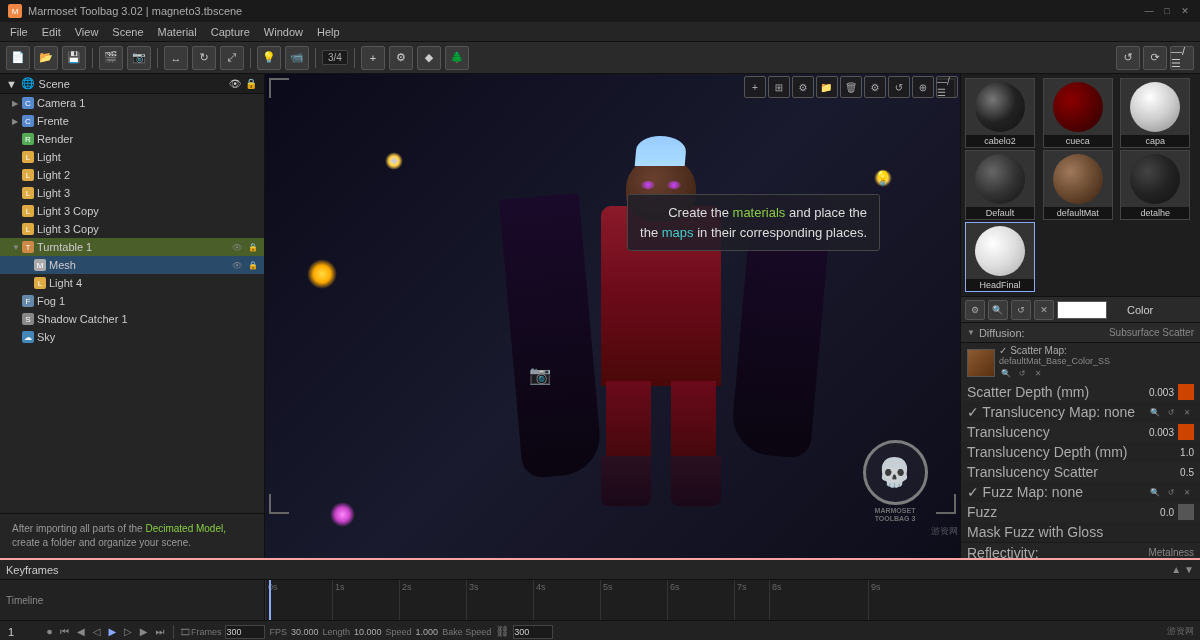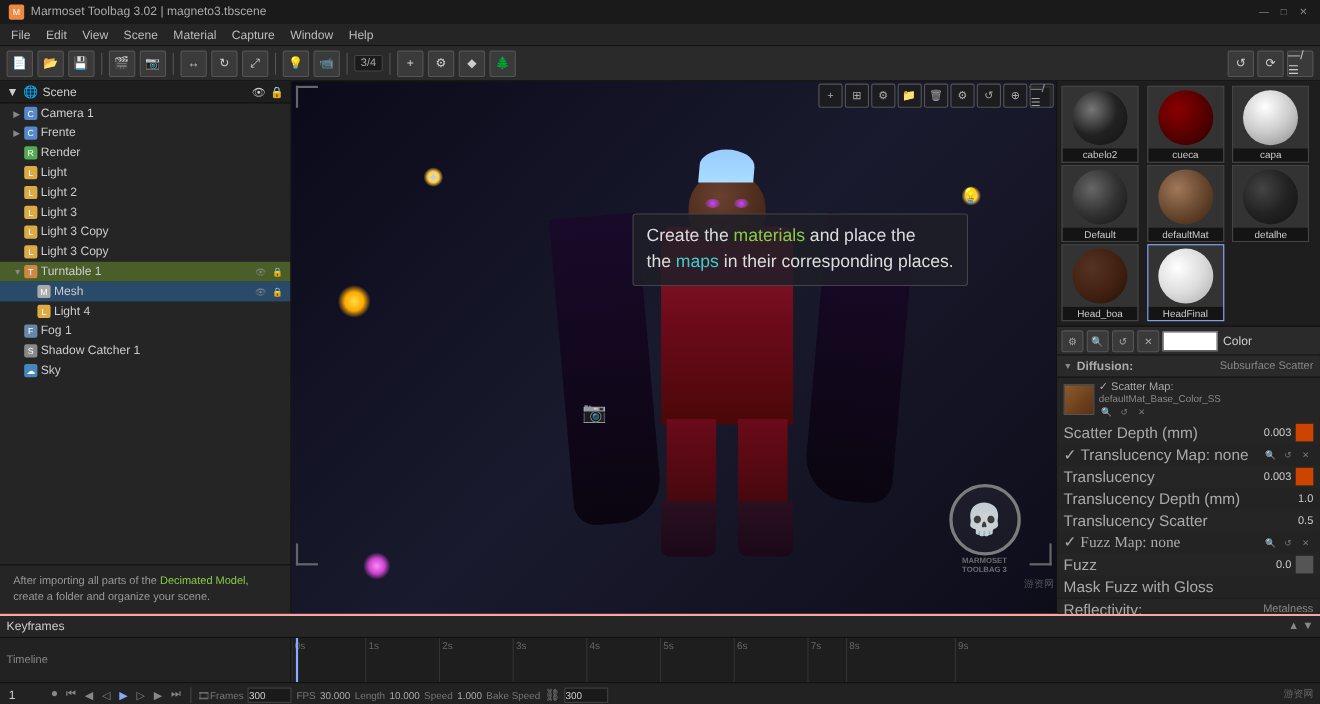--- a/index.html
+++ b/index.html
@@ -76,21 +76,21 @@
       width: 100%; height: 100%; background: linear-gradient(135deg, #0a0a1a 0%, #1a1a2e 50%, #0d0d1a 100%);
       display: flex; align-items: center; justify-content: center; position: relative;
     }
     
     .glow-yellow { position: absolute; width: 30px; height: 30px; background: radial-gradient(circle, #ffdd44 0%, #ffaa00 40%, transparent 70%); border-radius: 50%; }
     .glow-pink { position: absolute; width: 25px; height: 25px; background: radial-gradient(circle, #ff88ff 0%, #cc44cc 40%, transparent 70%); border-radius: 50%; }
     .glow-light { position: absolute; width: 18px; height: 18px; background: radial-gradient(circle, #ffeeaa 0%, #ffcc44 40%, transparent 70%); border-radius: 50%; font-size: 14px; display: flex; align-items: center; justify-content: center; }
 
     .tooltip-box {
       position: absolute; top: 120px; right: 80px; background: rgba(30,30,40,0.85);
-      border: 1px solid #444; padding: 8px 12px; border-radius: 3px; font-size: 16px; color: #ddd; line-height: 1.5;
+      border: 1px solid #444; padding: 8px 12px; border-radius: 3px; font-size: 13px; color: #ddd; line-height: 1.5; text-align: right;
     }
     .tooltip-box .t-green { color: #88cc44; }
     .tooltip-box .t-cyan { color: #44cccc; }
     .viewport-corner { width: 20px; height: 20px; border: 2px solid #666; position: absolute; }
     .viewport-corner.tl { top: 4px; left: 4px; border-right: none; border-bottom: none; }
     .viewport-corner.tr { top: 4px; right: 4px; border-left: none; border-bottom: none; }
     .viewport-corner.bl { bottom: 44px; left: 4px; border-right: none; border-top: none; }
     .viewport-corner.br { bottom: 44px; right: 4px; border-left: none; border-top: none; }
 
     .marmoset-logo {
@@ -134,26 +134,26 @@
     .sphere-defaultmat { background: radial-gradient(circle at 35% 35%, #a0785a, #6a4a30, #3a2010); border-radius: 50%; width: 50px; height: 50px; }
     .sphere-detalhe { background: radial-gradient(circle at 35% 35%, #444, #222, #111); border-radius: 50%; width: 50px; height: 50px; }
     .sphere-headboa { background: radial-gradient(circle at 35% 35%, #553322, #442211, #221108); border-radius: 50%; width: 50px; height: 50px; }
     .sphere-headfinal { background: radial-gradient(circle at 35% 35%, #ffffff, #dddddd, #aaaaaa); border-radius: 50%; width: 50px; height: 50px; }
 
     
     #props-panel { flex: 1; overflow-y: auto; overflow-x: hidden; background: #252525; }
     .props-toolbar { height: 26px; background: #2a2a2a; display: flex; align-items: center; padding: 0 4px; gap: 3px; border-bottom: 1px solid #111; }
     .props-tb-btn { width: 20px; height: 20px; background: #3a3a3a; border: 1px solid #555; border-radius: 2px; display: flex; align-items: center; justify-content: center; cursor: pointer; font-size: 9px; color: #aaa; }
     .props-tb-color { width: 50px; height: 18px; background: white; border: 1px solid #555; cursor: pointer; }
-    .props-tb-label { font-size: 11px; color: #ccc; margin-left: 2px; }
+    .props-tb-label { font-size: 11px; color: #ccc; margin-left: 17px; }
 
     .prop-section { border-bottom: 1px solid #1a1a1a; }
     .prop-section-header { height: 20px; background: #2a2a2a; display: flex; align-items: center; padding: 0 6px; gap: 4px; cursor: pointer; border-bottom: 1px solid #111; }
     .prop-section-arrow { font-size: 8px; color: #888; }
-    .prop-section-title { font-size: 11px; color: #aaa; font-weight: bold; }
+    .prop-section-title { font-size: 11px; color: #aaa; font-weight: normal; }
     .prop-section-subtitle { margin-left: auto; font-size: 10px; color: #888; }
 
     .prop-row { height: 20px; display: flex; align-items: center; padding: 0 6px; gap: 4px; }
     .prop-row:nth-child(even) { background: #232323; }
     .prop-label { font-size: 14px; color: #aaa; flex: 1; }
     .prop-value { font-size: 10px; color: #ccc; width: 40px; text-align: right; }
     .prop-row-actions { display: flex; gap: 2px; }
     .prop-act-btn { width: 14px; height: 14px; font-size: 8px; color: #777; display: flex; align-items: center; justify-content: center; cursor: pointer; }
 
     .prop-map-row { padding: 2px 6px; }
@@ -537,26 +537,20 @@
           </div>
         <div class="mat-label">defaultMat</div>
       </div>
 
       <div class="mat-thumb">
         <div class="mat-preview">
             <div class="sphere-detalhe"></div>
           </div>
         <div class="mat-label">detalhe</div>
       </div>
-      <div class="mat-thumb">
-        <div class="mat-preview">
-            <div class="sphere-headboa"></div>
-          </div>
-        <div class="mat-label">Head_boa</div>
-      </div>
       <div class="mat-thumb selected">
         <div class="mat-preview">
             <div class="sphere-headfinal"></div>
           </div>
         <div class="mat-label">HeadFinal</div>
       </div>
     </div>
 
     <div id="props-panel">
 
@@ -615,21 +609,21 @@
         <div class="prop-row">
           <span class="prop-label">Translucency Depth (mm)</span>
           <span class="prop-value">1.0</span>
         </div>
 
         <div class="prop-row">
           <span class="prop-label">Translucency Scatter</span>
           <span class="prop-value">0.5</span>
         </div>
 
-        <div class="prop-row" style="height:20px;font-family:Liberation Serif, serif;">
+        <div class="prop-row" style="height:20px;">
           <span class="prop-label">✓ Fuzz Map: none</span>
           <div class="prop-row-actions">
             <span class="prop-act-btn">🔍</span>
             <span class="prop-act-btn">↺</span>
             <span class="prop-act-btn">✕</span>
           </div>
         </div>
 
         <div class="prop-row">
           <span class="prop-label">Fuzz</span>

